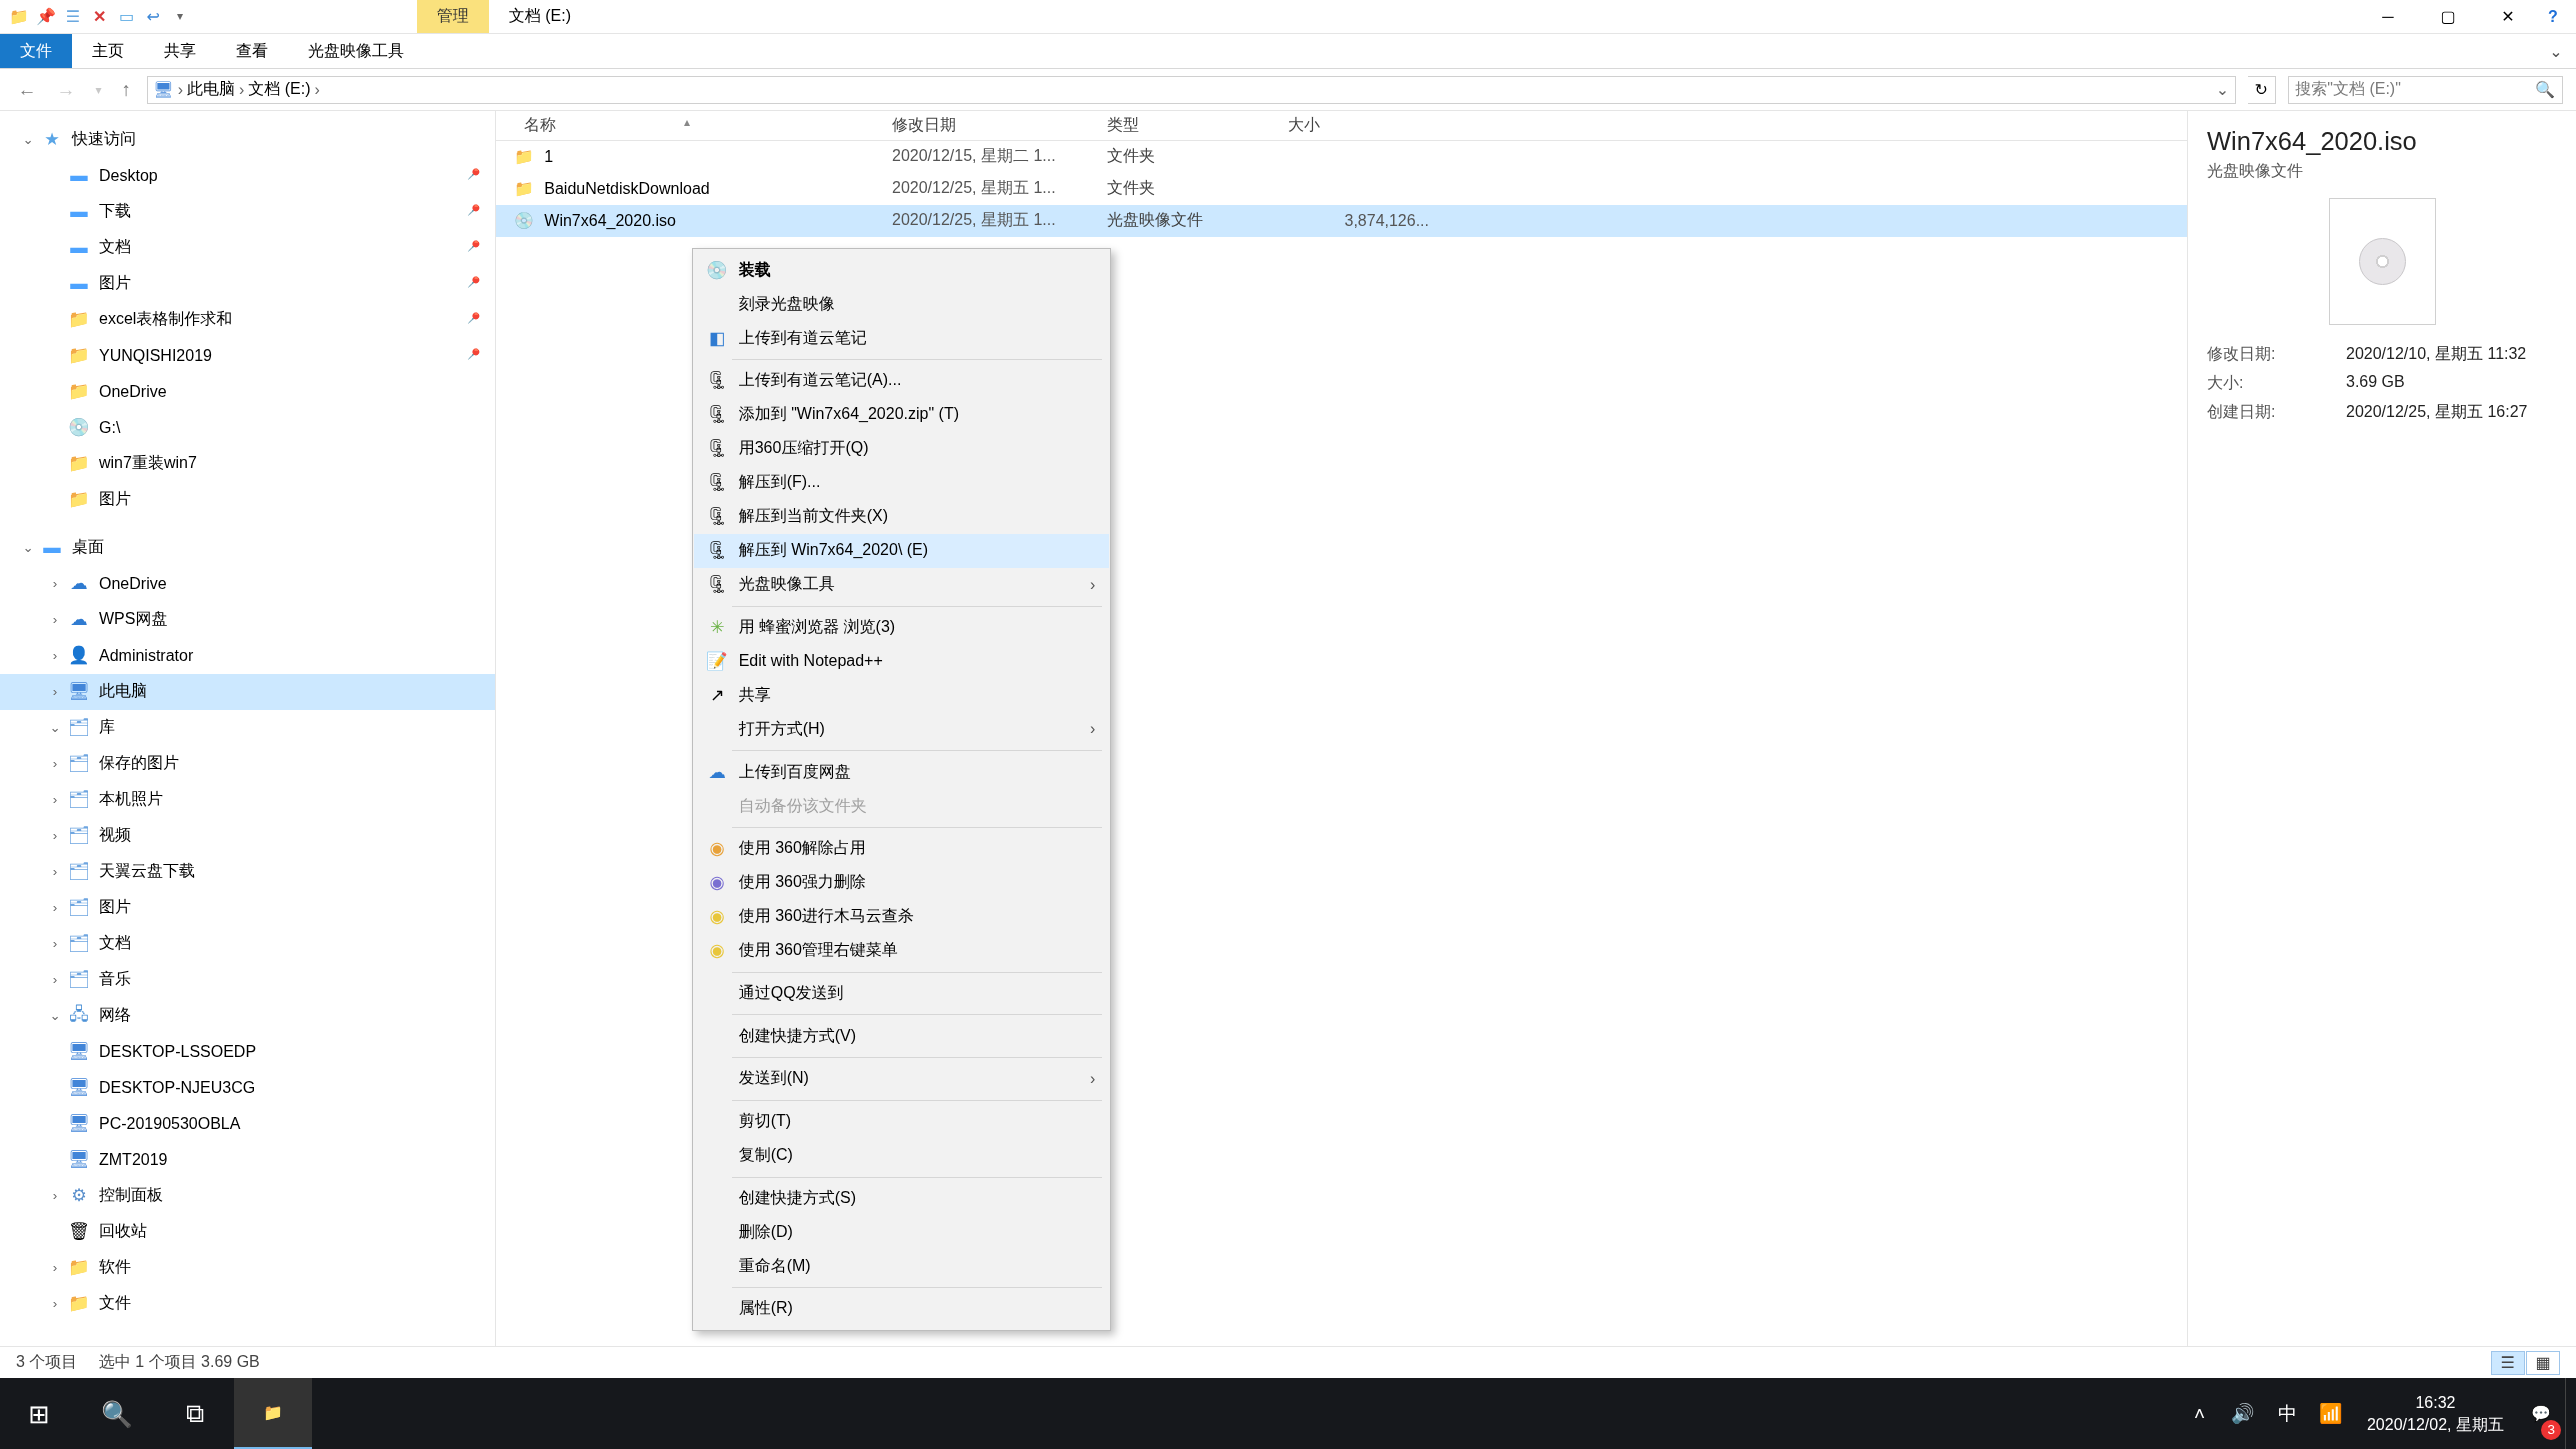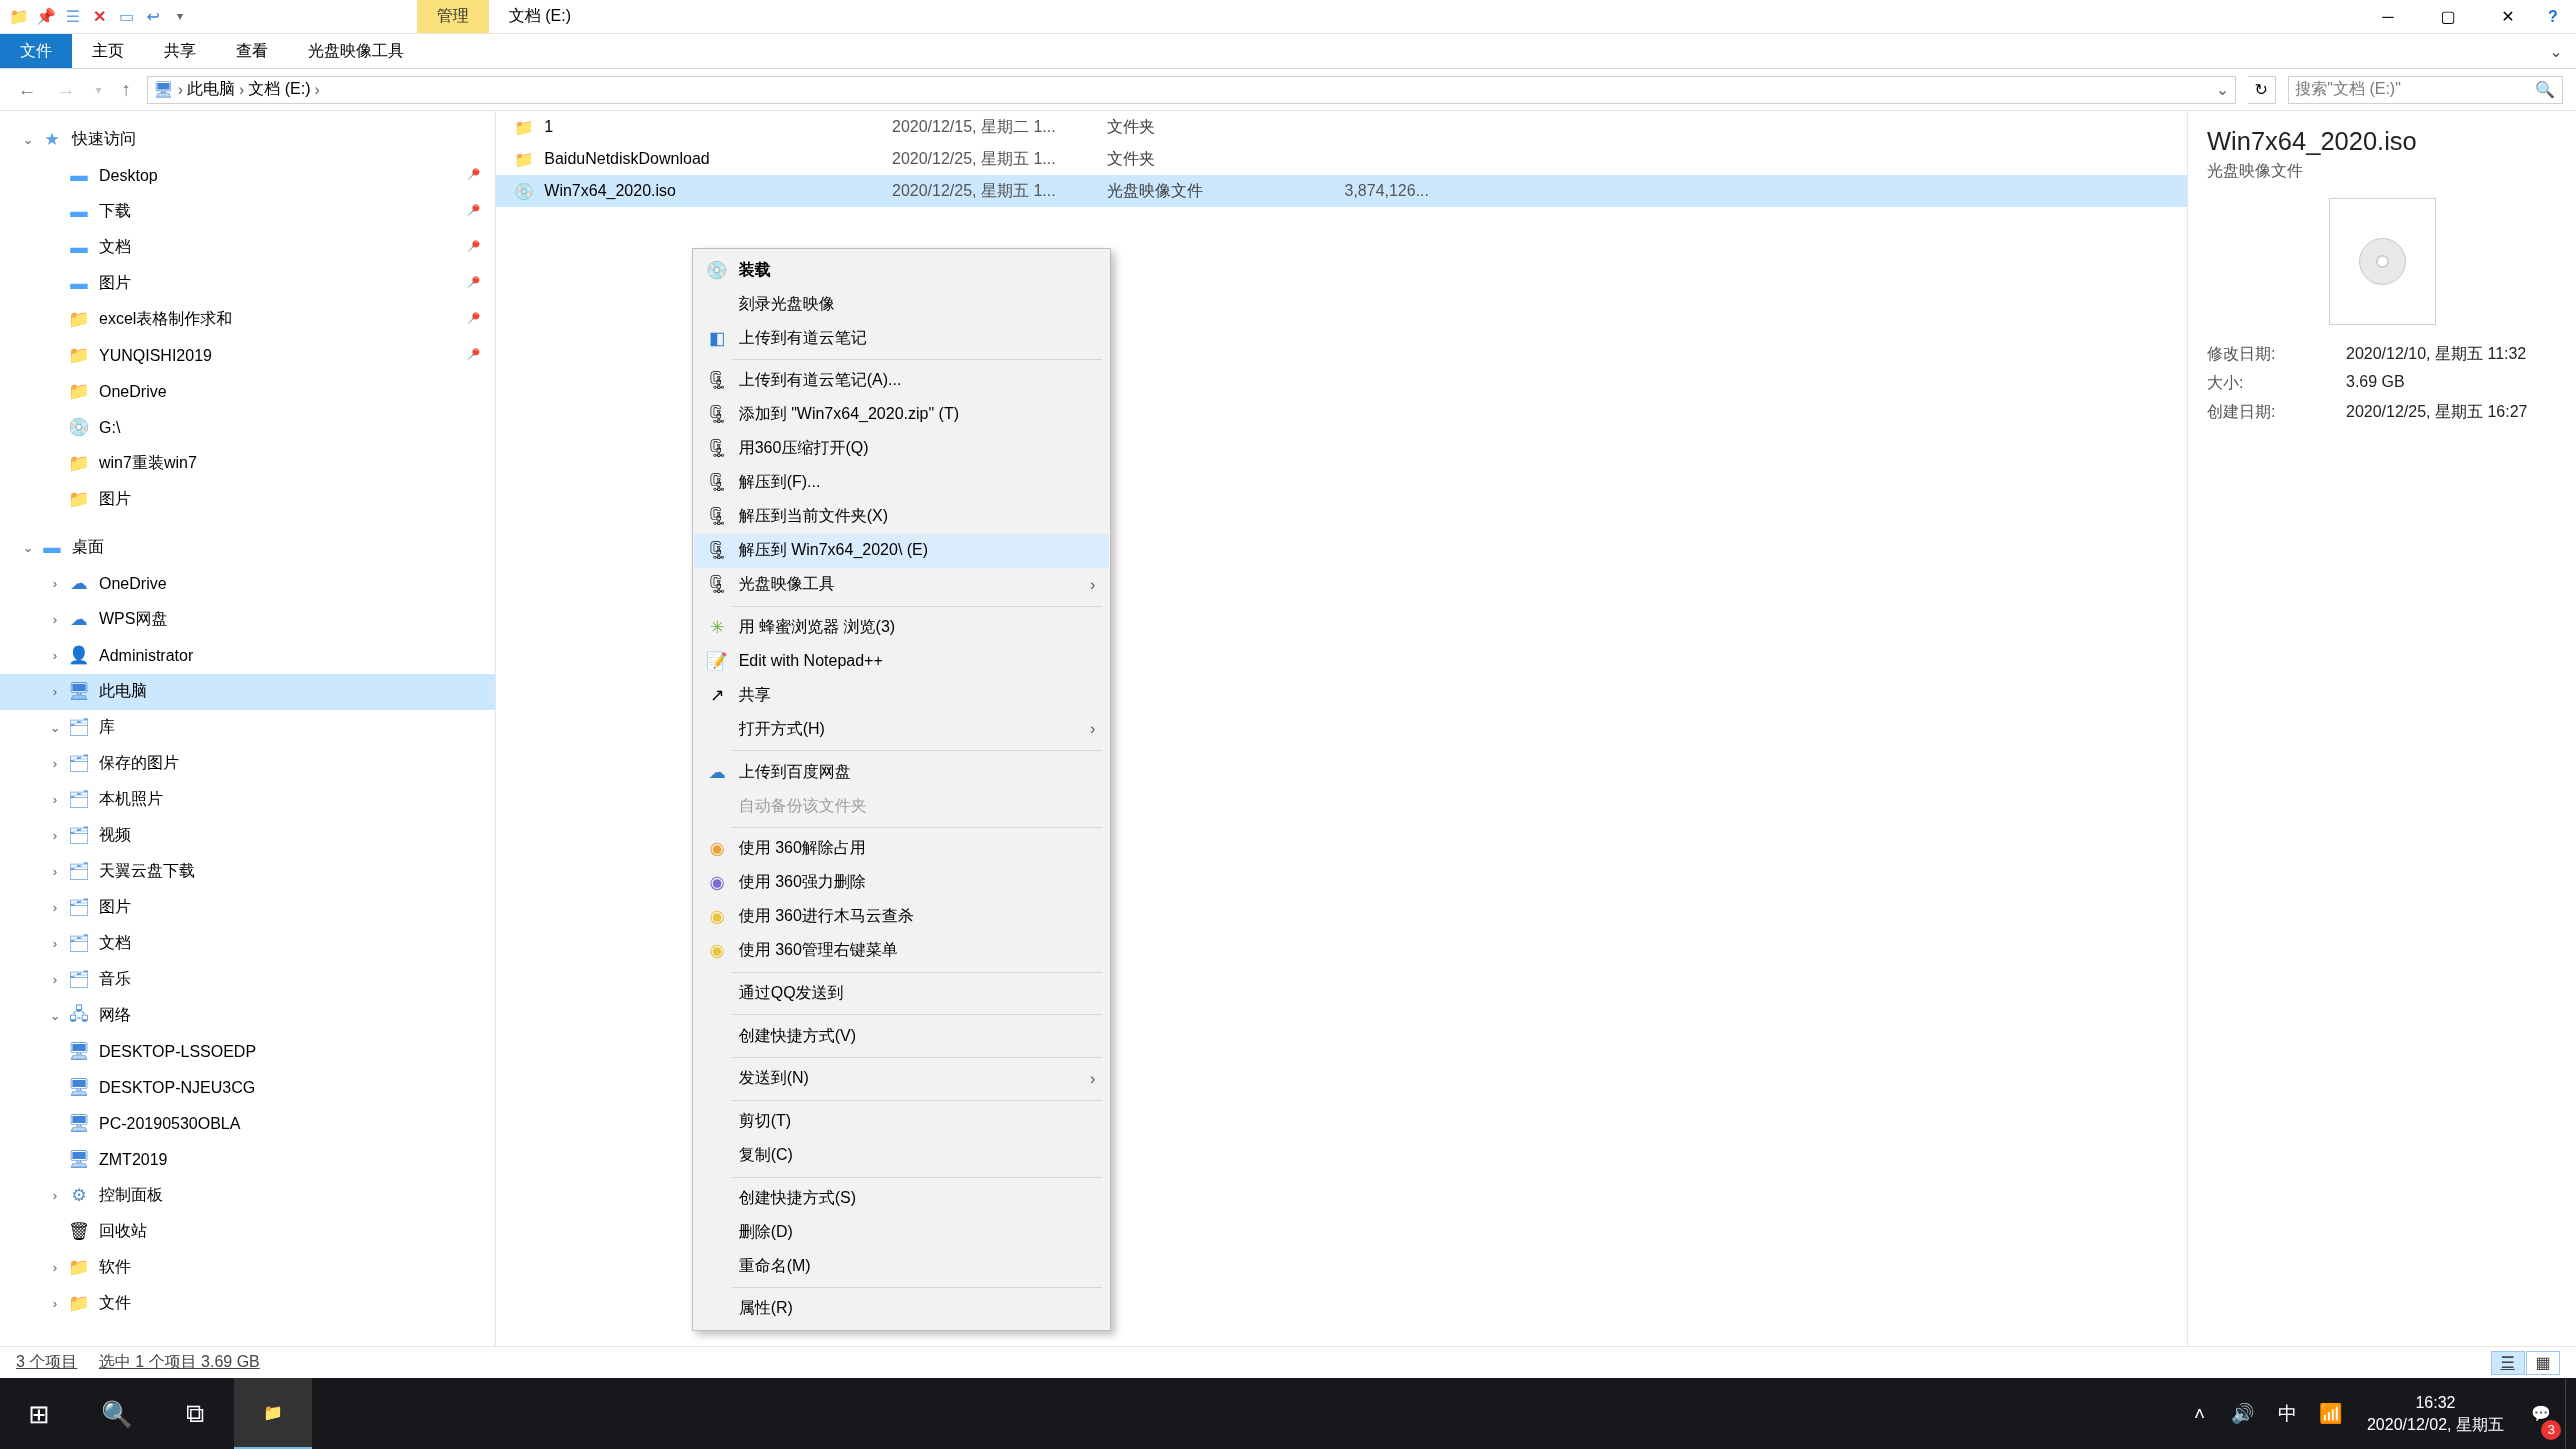--- a/index.html
+++ b/index.html
@@ -70,21 +70,21 @@
 .dp-row .v { color: #222; }
 
 .context-menu { position: absolute; left: 692px; top: 248px; width: 419px; background: #f2f2f2; border: 0.7px solid #bdbdbd; box-shadow: 4px 4px 8px rgba(0,0,0,0.25); padding: 4px 1.3px; z-index: 50; }
 .cm-item { height: 34px; display: flex; align-items: center; padding-left: 9.4px; position: relative; }
 .cm-item.highlight { background: #d9edff; }
 .cm-item.disabled { color: #a0a0a0; }
 .cm-icon { width: 27px; display: inline-flex; justify-content: center; margin-right: 8px; font-size: 17.4px; }
 .cm-sub { position: absolute; right: 13.4px; color: #555; }
 .cm-sep { height: 0.7px; background: #d6d6d6; margin: 4px 6.7px 4px 38px; }
 
-.status-bar { height: 32px; border-top: 0.7px solid #e5e5e5; display: flex; align-items: center; padding: 0 16px; gap: 21.5px; color: #444; text-decoration: underline; }
+.status-bar { height: 32px; border-top: 0.7px solid #e5e5e5; display: flex; align-items: center; padding: 0 16px; gap: 21.5px; color: #444; }
 .status-bar .views { margin-left: auto; display: flex; gap: 1.3px; }
 .status-bar .vbtn { width: 34px; height: 24px; border: 0.7px solid #9ec5ea; display: flex; align-items: center; justify-content: center; }
 .status-bar .vbtn.active { background: #cce8ff; }
 
 .taskbar { position: absolute; bottom: 0; left: 0; right: 0; height: 71px; background: #16181c; display: flex; align-items: center; }
 .tb-left { display: flex; align-items: center; height: 100%; }
 .tb-btn { width: 78px; height: 100%; display: flex; align-items: center; justify-content: center; color: #fff; font-size: 25.5px; }
 .tb-btn.active { background: #333; border-bottom: 2.7px solid #76b9ed; }
 .tb-right { margin-left: auto; display: flex; align-items: center; height: 100%; color: #fff; }
 .tb-ric { width: 44px; display: flex; align-items: center; justify-content: center; height: 100%; font-size: 19px; }
@@ -308,20 +308,26 @@
         <span>软件</span>
       </div>
     <div class="tree-node d2">
         <span class="exp">›</span>
         <span class="nicon icn-folder">📁</span>
         <span>文件</span>
       </div>
   </div>
 
   <div class="file-area">
+    <div class="col-header">
+      <div class="col-name"><span>名称</span><span class="sort">▴</span></div>
+      <div class="col-date">修改日期</div>
+      <div class="col-type">类型</div>
+      <div class="col-size">大小</div>
+    </div>
     <div class="file-rows">
       <div class="row">
         <div class="r-name">
             <span class="ficon icn-folder">📁</span>
             <span>1</span>
           </div>
         <div class="r-date">2020/12/15, 星期二 1...</div>
         <div class="r-type">文件夹</div>
         <div class="r-size"></div>
       </div>

